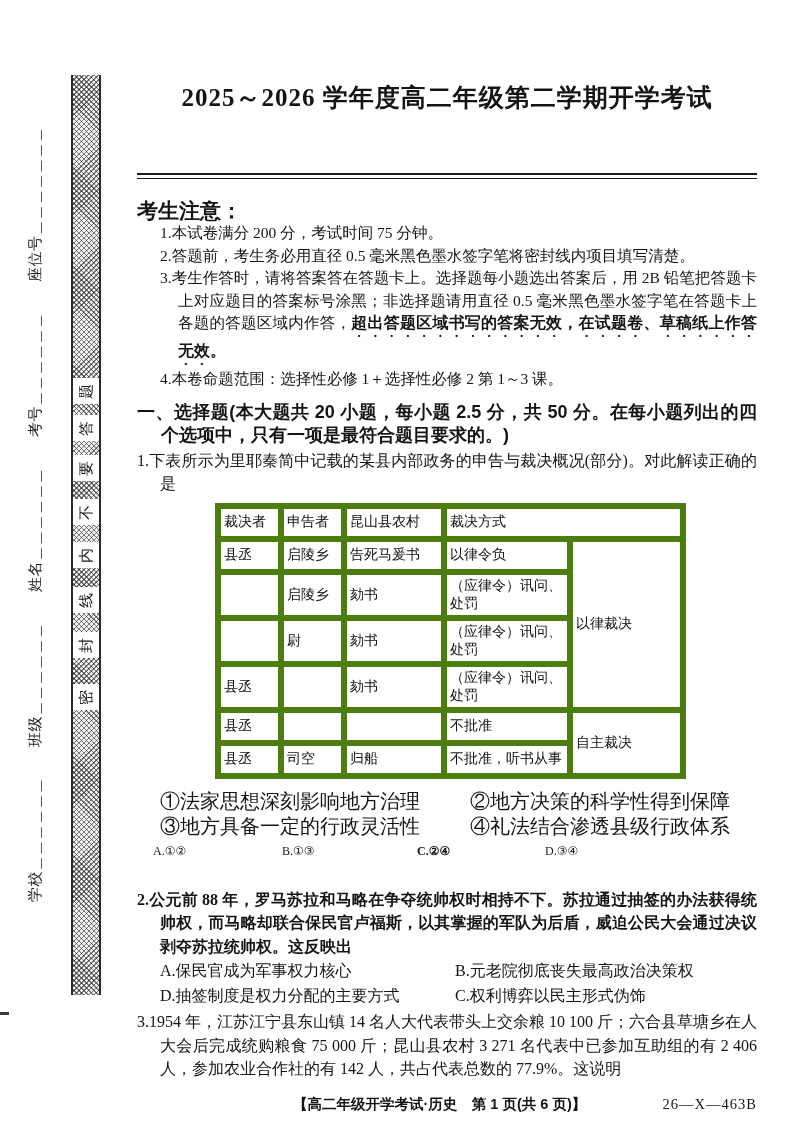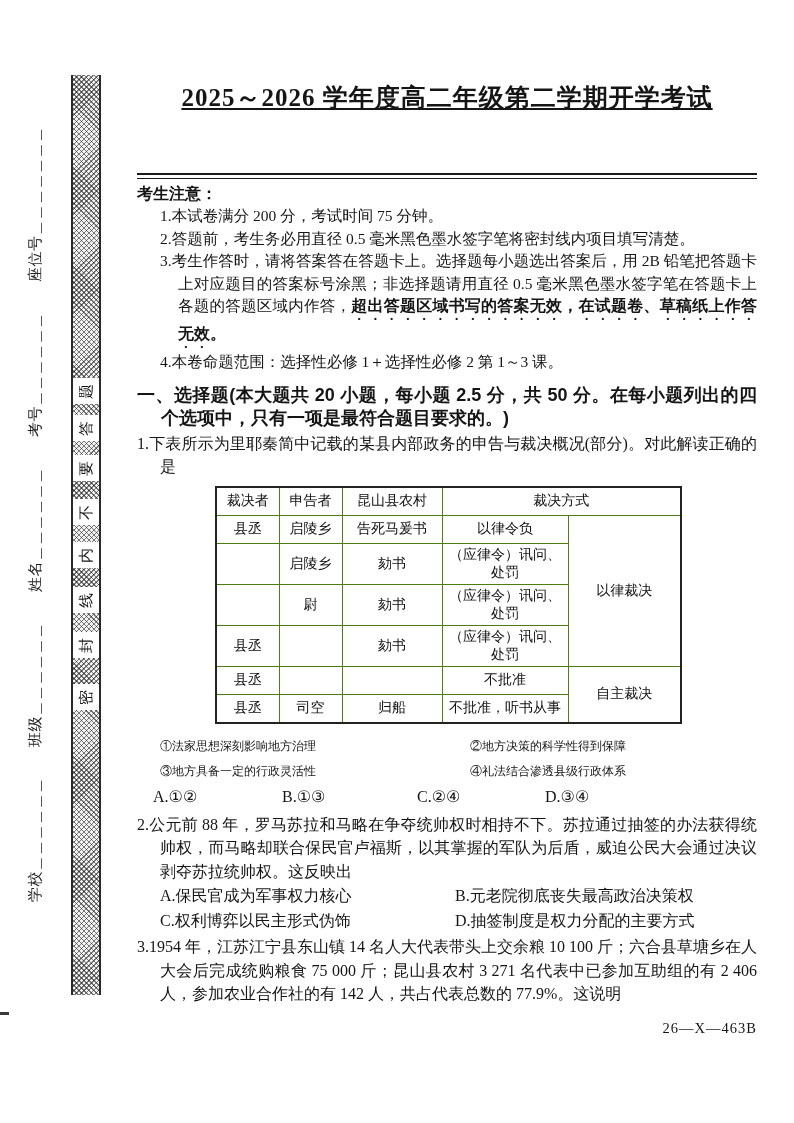--- a/index.html
+++ b/index.html
@@ -26,61 +26,61 @@
   .labels-line{
     position:absolute;left:26px;top:902px;width:780px;height:26px;
     transform-origin:0 0;transform:rotate(-90deg);
     font-size:15px;letter-spacing:.5px;color:#222;white-space:nowrap;
   }
   .corner-tick{position:absolute;left:0;top:1012px;width:9px;height:3px;background:#3a3a3a;}
   
   .content{position:absolute;left:137px;top:75px;width:620px;}
   .exam-title{
     font-size:25px;font-weight:700;text-align:center;margin-top:6px;
-    letter-spacing:1px;line-height:34px;text-decoration:underline;
+    letter-spacing:1px;line-height:34px;
   }
   .subject-title{
     font-size:31px;font-weight:700;text-align:center;margin-top:38px;line-height:40px;
   }
   .double-rule{height:3px;border-top:2px solid #1a1a1a;border-bottom:1px solid #1a1a1a;margin-top:58px;}
   .notice-head{
     font-family:"Liberation Sans","DejaVu Sans",sans-serif;
-    font-size:16px;font-weight:700;margin-top:4px;line-height:22px;
+    font-size:21px;font-weight:700;margin-top:21px;line-height:22px;
   }
   .notice-item{
     font-size:15.5px;line-height:22.5px;margin-left:23px;
     padding-left:18px;text-indent:-18px;text-align:justify;
   }
   .em-dots{
     font-family:"Liberation Sans","DejaVu Sans",sans-serif;
     font-weight:700;font-size:16px;
     -webkit-text-emphasis:filled dot;-webkit-text-emphasis-position:under right;
     text-emphasis:filled dot;text-emphasis-position:under right;
   }
   .section-head{
     font-family:"Liberation Sans","DejaVu Sans",sans-serif;
     font-weight:700;font-size:18px;line-height:23px;margin-top:10px;
     padding-left:24px;text-indent:-24px;text-align:justify;
   }
   .question{
     font-size:16px;line-height:23.5px;padding-left:23px;text-indent:-23px;
     text-align:justify;margin-top:2px;
   }
-  .q2{margin-top:4px;}
+  .q2{margin-top:24px;font-weight:bold;}
   
   table.qtable{border-collapse:collapse;margin:7px 0 0 78px;font-size:14px;color:#111;
     border:2px solid #222;}
-  table.qtable td{border:1px solid #4d7c0f;text-align:center;padding:2px 3px;height:23px;}
-  
-  .statements{margin-left:23px;margin-top:10px;font-size:12px;line-height:25px;
+  table.qtable td{border:6px solid #4d7c0f;text-align:left;padding:2px 3px;height:23px;}
+  
+  .statements{margin-left:23px;margin-top:10px;font-size:20px;line-height:25px;
     display:grid;grid-template-columns:310px auto;}
-  .optrow{display:flex;margin-left:16px;font-size:16px;line-height:25px;}
+  .optrow{display:flex;margin-left:16px;font-size:12px;line-height:25px;}
   .optrow span:nth-child(1){width:129px;}
   .optrow span:nth-child(2){width:135px;}
-  .optrow span:nth-child(3){width:128px;}
+  .optrow span:nth-child(3){width:128px;font-weight:bold;}
   .opts2{margin-left:23px;display:grid;grid-template-columns:295px auto;
     font-size:16px;line-height:25px;}
   
   .footer{display:flex;margin-top:14px;font-size:14.5px;align-items:baseline;}
   .footer-left{margin-left:156px;font-family:"Liberation Sans","DejaVu Sans",sans-serif;font-weight:700;}
   .footer-right{margin-left:auto;letter-spacing:1px;}
 </style>
 </head>
 <body>
 
@@ -199,23 +199,24 @@
     <span>B.①③</span>
     <span>C.②④</span>
     <span>D.③④</span>
   </div>
 
   <div class="question q2"><span>2.</span><span>公元前 88 年，罗马苏拉和马略在争夺统帅权时相持不下。苏拉通过抽签的办法获得统帅权，而马略却联合保民官卢福斯，以其掌握的军队为后盾，威迫公民大会通过决议剥夺苏拉统帅权。这反映出</span></div>
 
   <div class="opts2">
     <span>A.保民官成为军事权力核心</span>
     <span>B.元老院彻底丧失最高政治决策权</span>
+    <span>D.抽签制度是权力分配的主要方式</span>
     <span>C.权利博弈以民主形式伪饰</span>
-    <span>D.抽签制度是权力分配的主要方式</span>
   </div>
 
   <div class="question"><span>3.</span><span>1954 年，江苏江宁县东山镇 14 名人大代表带头上交余粮 10 100 斤；六合县草塘乡在人大会后完成统购粮食 75 000 斤；昆山县农村 3 271 名代表中已参加互助组的有 2 406 人，参加农业合作社的有 142 人，共占代表总数的 77.9%。这说明</span></div>
 
   <div class="footer">
+    <span class="footer-left">【高二年级开学考试·历史　第 1 页(共 6 页)】</span>
     <span class="footer-right">26—X—463B</span>
   </div>
 
 </div>
 
 </body></html>

